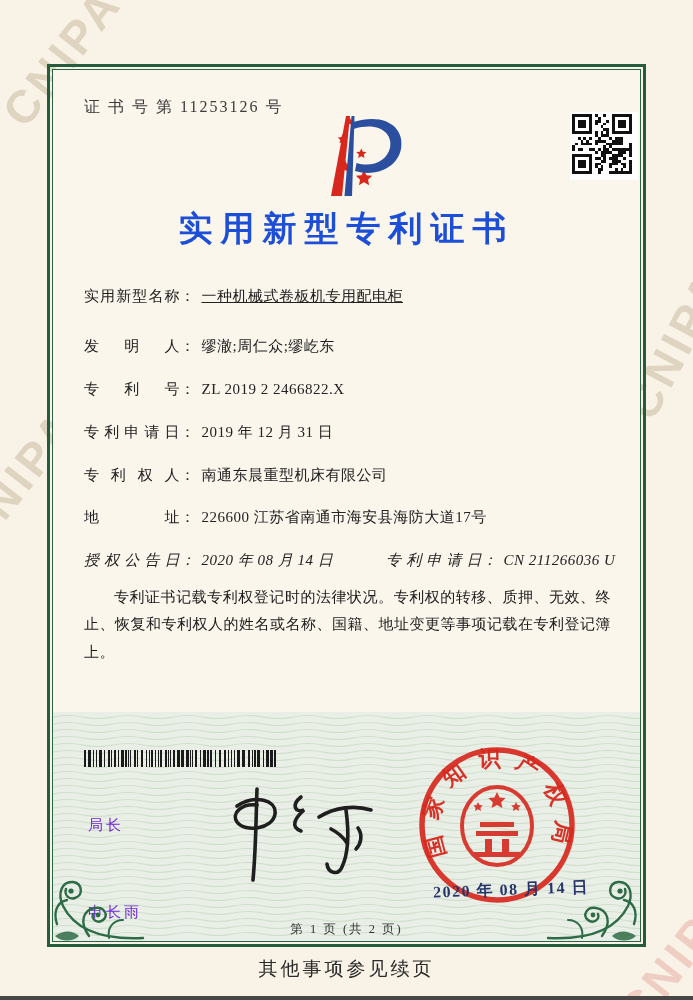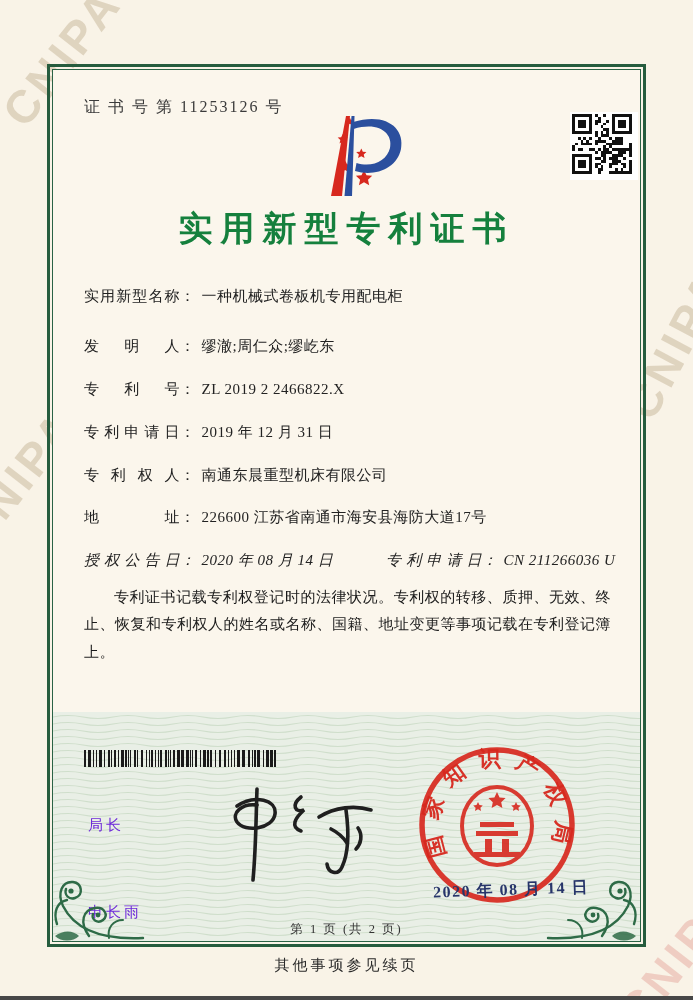--- a/index.html
+++ b/index.html
@@ -11,39 +11,39 @@
   .wm.pink{color:rgba(226,160,148,.45);}
   .frame{position:absolute;left:47px;top:64px;width:593px;height:877px;
          border:3px solid #265c3e;z-index:2;}
   .frame-inner{position:absolute;inset:2px;border:1px solid #2a6245;background:#fbf6ec;}
   .green-zone{position:absolute;left:0;right:0;bottom:0;height:229px;background:#e9efe6;overflow:hidden;}
   .content{position:absolute;inset:0;z-index:3;}
   .number-line{position:absolute;left:84px;top:97px;font-size:16px;letter-spacing:2px;color:#3b3b3b;}
   .logo{position:absolute;left:292px;top:108px;}
   .qr{position:absolute;left:570px;top:112px;width:64px;height:64px;background:#fff;padding:2px;}
   .title{position:absolute;left:0;top:206px;width:100%;text-align:center;
-         font-size:34px;font-weight:700;letter-spacing:8px;color:#15803d;}
+         font-size:34px;font-weight:700;letter-spacing:8px;color:#1d4ed8;}
   .fields{position:absolute;left:84px;top:287px;width:540px;font-size:15px;}
   .frow{position:absolute;left:0;white-space:nowrap;letter-spacing:.5px;color:#222;}
   .flabel{display:inline-block;width:96px;text-align:justify;text-align-last:justify;vertical-align:bottom;}
   .fcolon{display:inline-block;margin-right:6px;}
   .fpair2{position:absolute;left:302px;top:0;}
   .paras{position:absolute;left:84px;top:584px;width:527px;font-size:15px;line-height:1.82;
          letter-spacing:.4px;color:#1b1b1b;text-align:justify;}
   .paras p{margin:0;text-indent:2em;}
   .barcode{position:absolute;left:84px;top:750px;width:198px;height:17px;display:flex;align-items:stretch;}
   .director{position:absolute;left:88px;font-size:15px;letter-spacing:3px;color:#6d28d9;}
   .sig{position:absolute;left:195px;top:786px;}
   .seal{position:absolute;left:412px;top:742px;z-index:4;}
   .seal-date{position:absolute;left:433px;top:879px;width:200px;font-size:16px;font-weight:700;
              letter-spacing:1.5px;color:#27356a;transform:rotate(-2deg);z-index:5;white-space:nowrap;}
   .page-footer{position:absolute;left:0;top:921px;width:693px;text-align:center;
                font-size:12.5px;letter-spacing:2px;color:#333;z-index:4;}
   .continuation{position:absolute;left:0;top:956px;width:693px;text-align:center;
-                font-size:15px;letter-spacing:3px;color:#2a2a2a;z-index:3;}
+                font-size:19px;letter-spacing:3px;color:#2a2a2a;z-index:3;}
   .flourish{position:absolute;z-index:4;}
   .flourish.right{transform:scaleX(-1);}
   .scan-edge{position:absolute;left:0;bottom:0;width:100%;height:4px;background:#474747;z-index:6;}
 </style>
 </head>
 <body>
 
 <div class="page">
 
   <div class="wm" style="left:-18px;top:30px;">CNIPA</div>
@@ -247,21 +247,21 @@
           <rect x="17" y="20" width="1" height="1" fill="#111"></rect>
           <rect x="18" y="20" width="1" height="1" fill="#111"></rect>
           <rect x="19" y="20" width="1" height="1" fill="#111"></rect>
           <rect x="20" y="20" width="1" height="1" fill="#111"></rect>
         </svg>
     </div>
 
     <div class="title">实用新型专利证书</div>
 
     <div class="fields">
-      <div class="frow" style="top:0;">
+      <div class="frow" style="top:0;text-decoration:underline;">
         <span class="flabel">实用新型名称</span><span class="fcolon">：</span><span>一种机械式卷板机专用配电柜</span>
       </div>
       <div class="frow" style="top:50px;">
         <span class="flabel">发明人</span><span class="fcolon">：</span><span>缪澈;周仁众;缪屹东</span>
       </div>
       <div class="frow" style="top:93px;">
         <span class="flabel">专利号</span><span class="fcolon">：</span><span>ZL 2019 2 2466822.X</span>
       </div>
       <div class="frow" style="top:136px;">
         <span class="flabel">专利申请日</span><span class="fcolon">：</span><span>2019 年 12 月 31 日</span>

